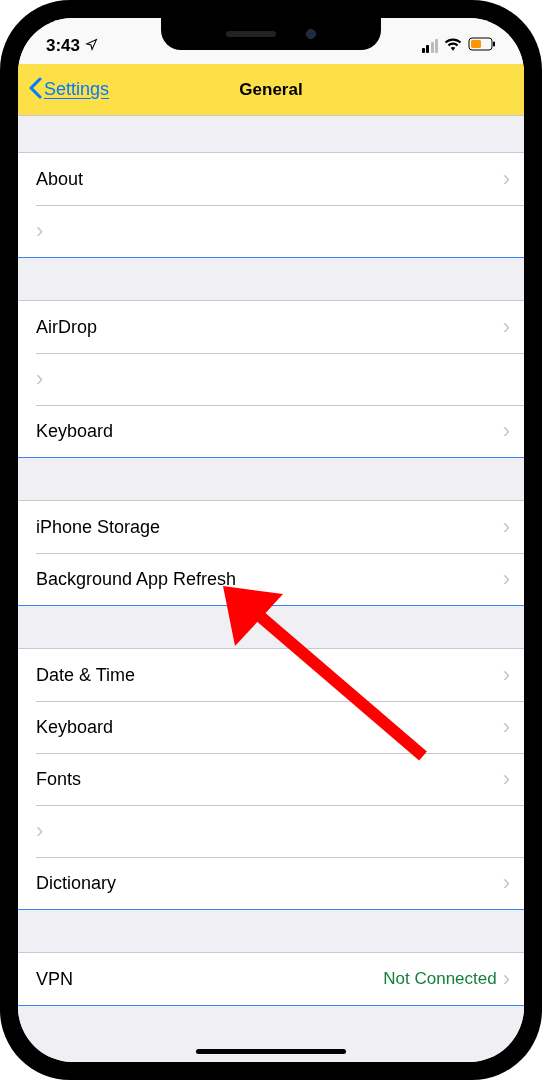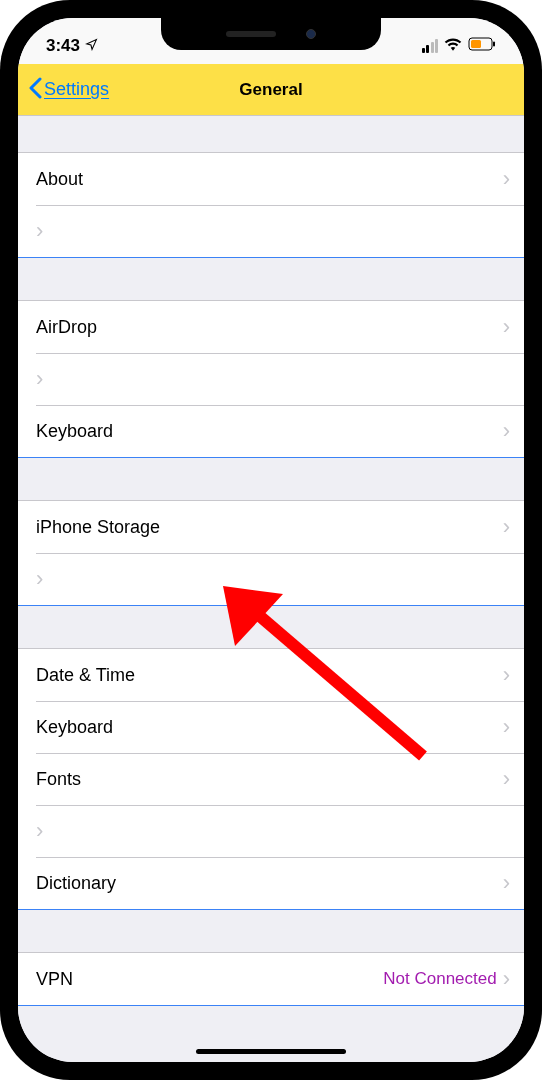--- a/index.html
+++ b/index.html
@@ -116,21 +116,21 @@
     .row + .row::before {
       content:"";
       position:absolute; left:18px; right:0; top:0;
       height:1px; background:#c8c7cc;
     }
     .row .disclosure {
       color: #c7c7cc;
       font-size: 22px;
       line-height: 1;
     }
-    .row .right-text { color:#a21caf; font-size:17px; margin-left:auto; margin-right:6px; white-space:nowrap;}
+    .row .right-text { color:#15803d; font-size:17px; margin-left:auto; margin-right:6px; white-space:nowrap;}
 
     .home-indicator {
       position: absolute;
       bottom: 8px; left: 50%; transform:translateX(-50%);
       width: 150px; height: 5px; background:#000; border-radius:3px;
     }
 
     .arrow-annotation {
       position:absolute;
       pointer-events:none;
@@ -222,20 +222,21 @@
       </div>
 
       <div class="gap"></div>
 
       <div class="section">
         <div class="row">
           <span>iPhone Storage</span>
           <span class="disclosure">›</span>
         </div>
         <div class="row">
+          <span>Background App Refresh</span>
           <span class="disclosure">›</span>
         </div>
       </div>
 
       <div class="gap"></div>
 
       <div class="section">
         <div class="row">
           <span>Date &amp; Time</span>
           <span class="disclosure">›</span>

